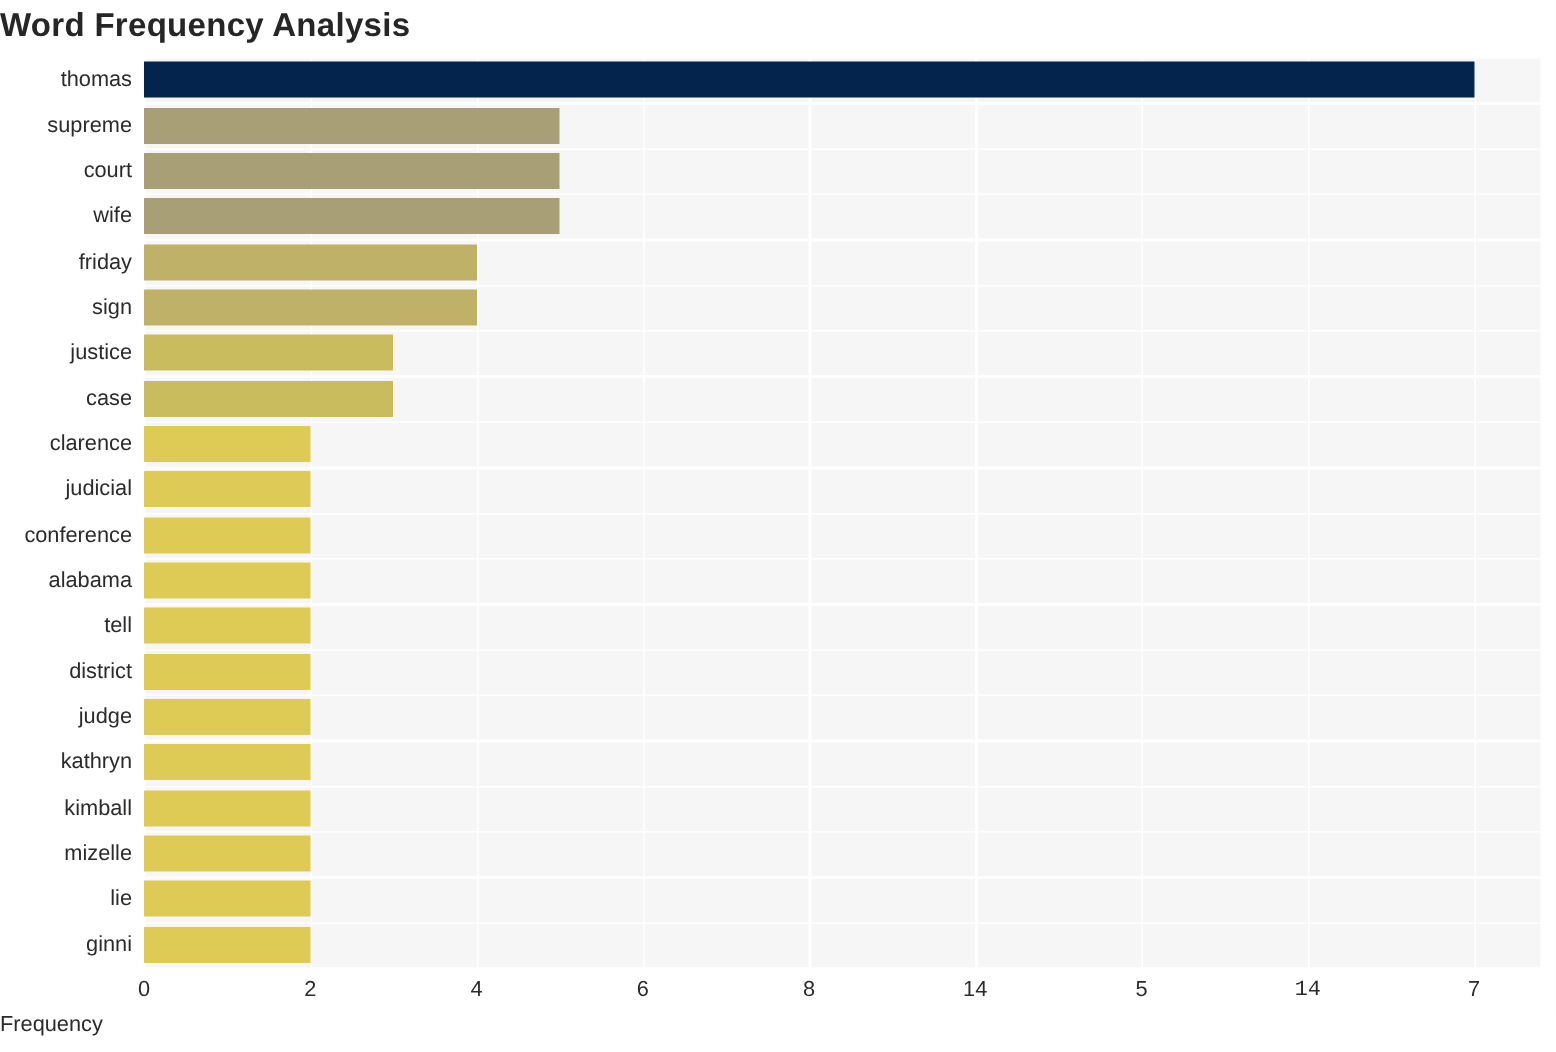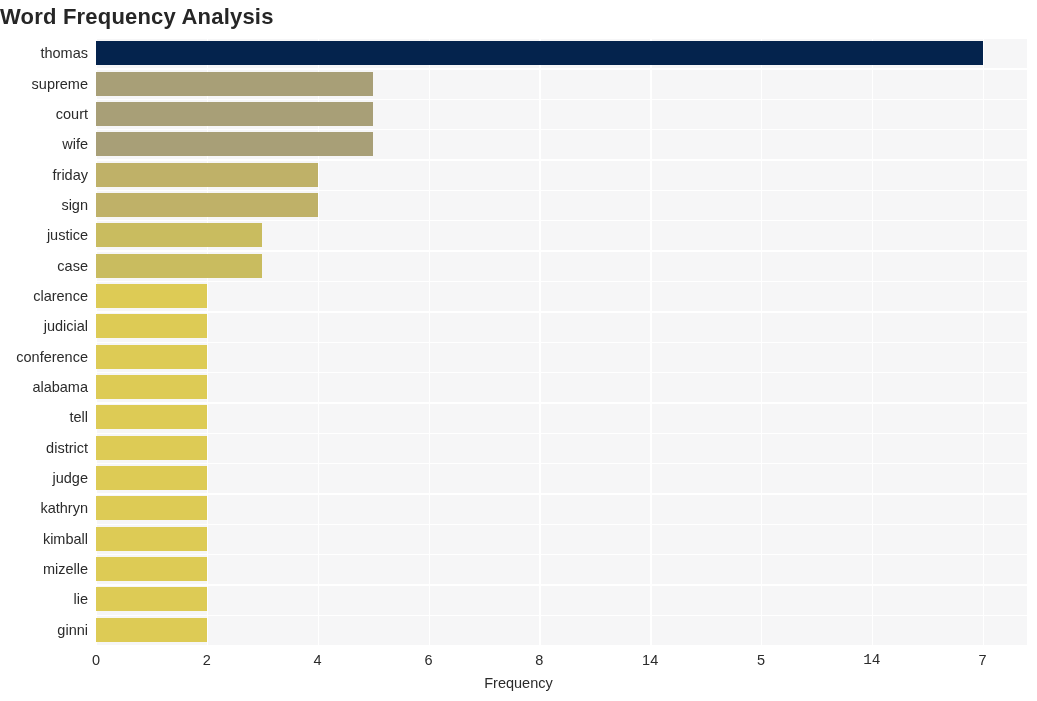--- a/index.html
+++ b/index.html
@@ -84,21 +84,21 @@
     text-align: center;
     width: 60px;
     margin-left: -30px;
     line-height: 18px;
   }
   #xaxis-label {
     position: absolute;
     left: 0;
     top: 675px;
     width: 1037px;
-    text-align: center;
+    text-align: left;
     font-size: 14.5px;
     color: #2b2b2b;
   }
 </style>
 </head>
 <body>
 
 <div id="figure">
 
   <div id="chart-title">Word Frequency Analysis</div>

